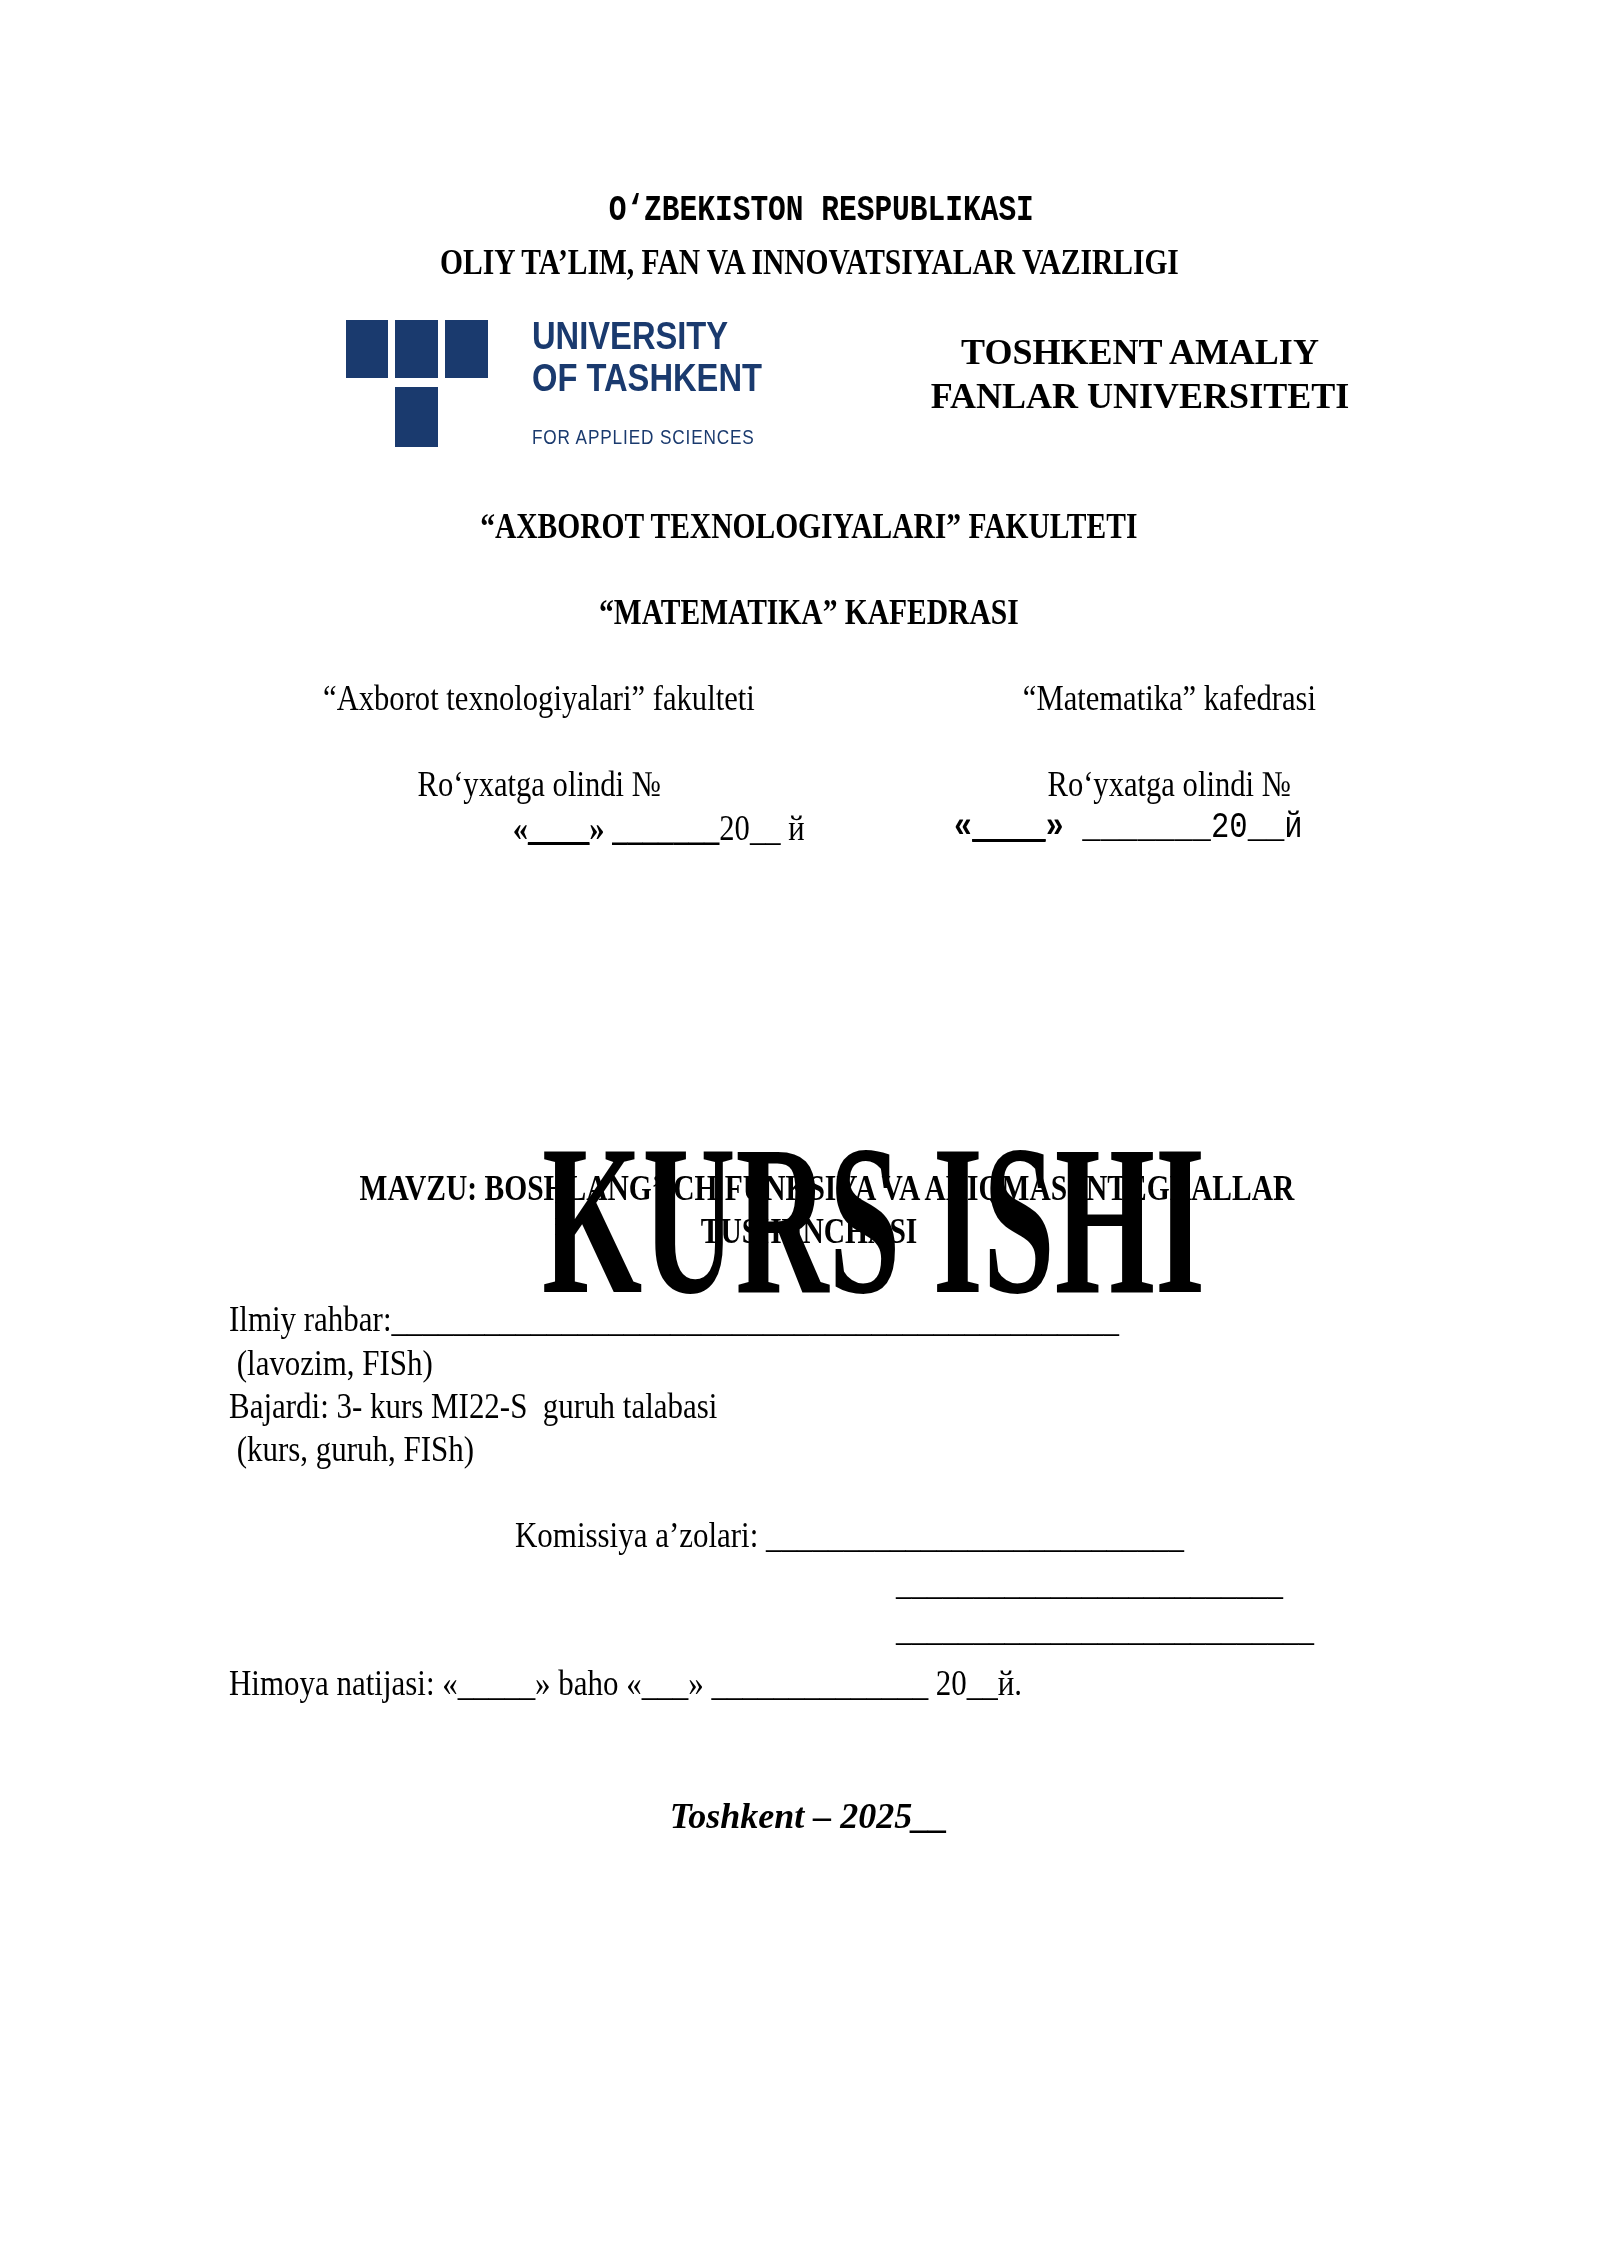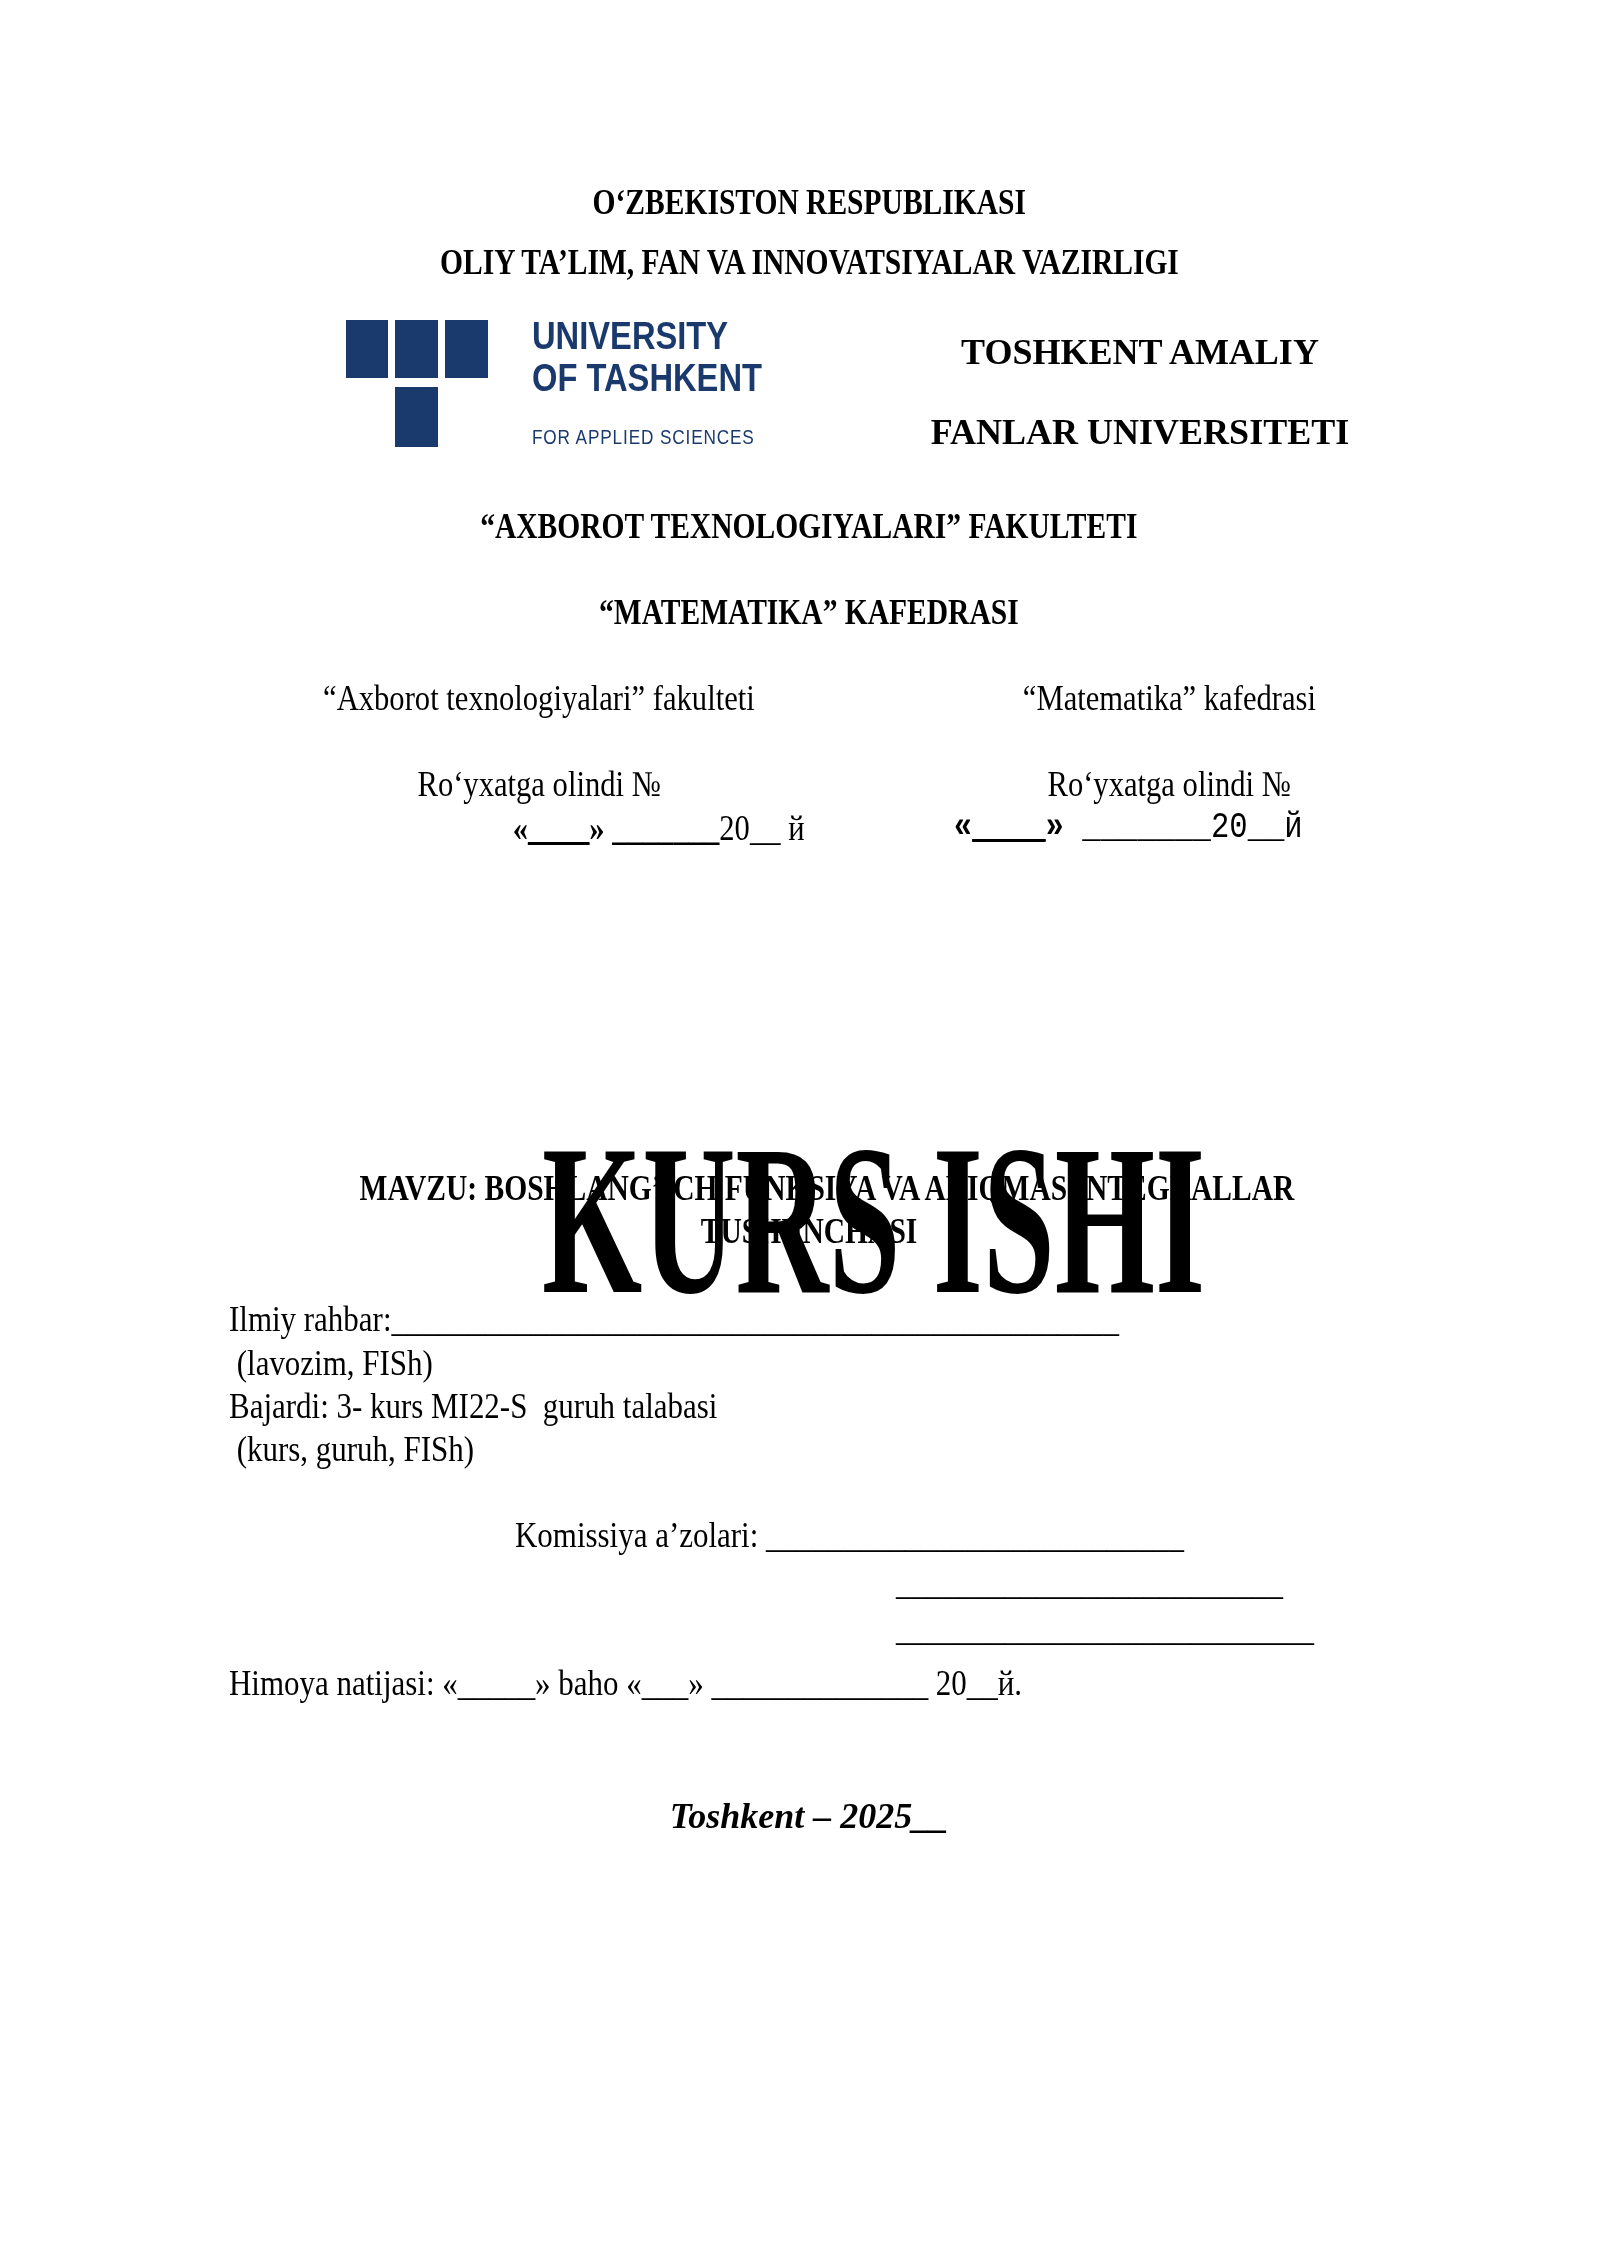--- a/index.html
+++ b/index.html
@@ -11,39 +11,39 @@
     .bold { font-weight: bold; }
     .h1 { font-size: 36px; line-height: 44px; }
     .body-txt { font-size: 36px; line-height: 44px; }
     .logo-sq { position: absolute; background: #1a3a6e; }
     .logo-txt { position: absolute; font-family: "Liberation Sans", sans-serif; color: #1a3a6e; font-weight: bold; white-space: pre; }
     .ul { text-decoration: underline; }
   </style>
 </head>
 <body>
 
-<div class="abs center bold h1" style="top:136px;">
+<div class="abs center bold h1" style="top:145px;font-family:Liberation Mono, monospace;">
   <span class="cond" style="transform:scaleX(0.82);">O‘ZBEKISTON RESPUBLIKASI</span>
 </div>
 <div class="abs center bold h1" style="top:196px;">
   <span class="cond" style="transform:scaleX(0.82);">OLIY TA’LIM, FAN VA INNOVATSIYALAR VAZIRLIGI</span>
 </div>
 
 <div>
   <div class="logo-sq" style="left:346px; top:320px; width:42px; height:58px;"></div>
   <div class="logo-sq" style="left:395px; top:320px; width:43px; height:58px;"></div>
   <div class="logo-sq" style="left:445px; top:320px; width:43px; height:58px;"></div>
   <div class="logo-sq" style="left:395px; top:387px; width:43px; height:60px;"></div>
   <div class="logo-txt" style="left:532px; top:316px; font-size:38px; line-height:40px; transform:scaleX(0.86); transform-origin:left;">UNIVERSITY</div>
   <div class="logo-txt" style="left:532px; top:358px; font-size:38px; line-height:40px; transform:scaleX(0.86); transform-origin:left;">OF TASHKENT</div>
   <div class="logo-txt" style="left:532px; top:425px; font-size:20px; line-height:24px; font-weight:normal; letter-spacing:1px; transform:scaleX(0.86); transform-origin:left;">FOR APPLIED SCIENCES</div>
 </div>
 
 <div class="abs bold" style="left:900px; width:480px; text-align:center; top:330px; font-size:36px; line-height:44px;">TOSHKENT AMALIY</div>
-<div class="abs bold" style="left:900px; width:480px; text-align:center; top:374px; font-size:36px; line-height:44px;margin-top:36px;">FANLAR UNIVERSITETI</div>
+<div class="abs bold" style="left:900px; width:480px; text-align:center; top:374px; font-size:36px; line-height:44px;">FANLAR UNIVERSITETI</div>
 
 <div class="abs center bold h1" style="top:460px;">
   <span class="cond" style="transform:scaleX(0.82);">“AXBOROT TEXNOLOGIYALARI” FAKULTETI</span>
 </div>
 <div class="abs center bold h1" style="top:546px;">
   <span class="cond" style="transform:scaleX(0.82);">“MATEMATIKA” KAFEDRASI</span>
 </div>
 
 <div class="abs body-txt" style="left:230px; width:600px; text-align:center; top:632px;">
   <span class="cond" style="transform:scaleX(0.85);">“Axborot texnologiyalari” fakulteti</span>

